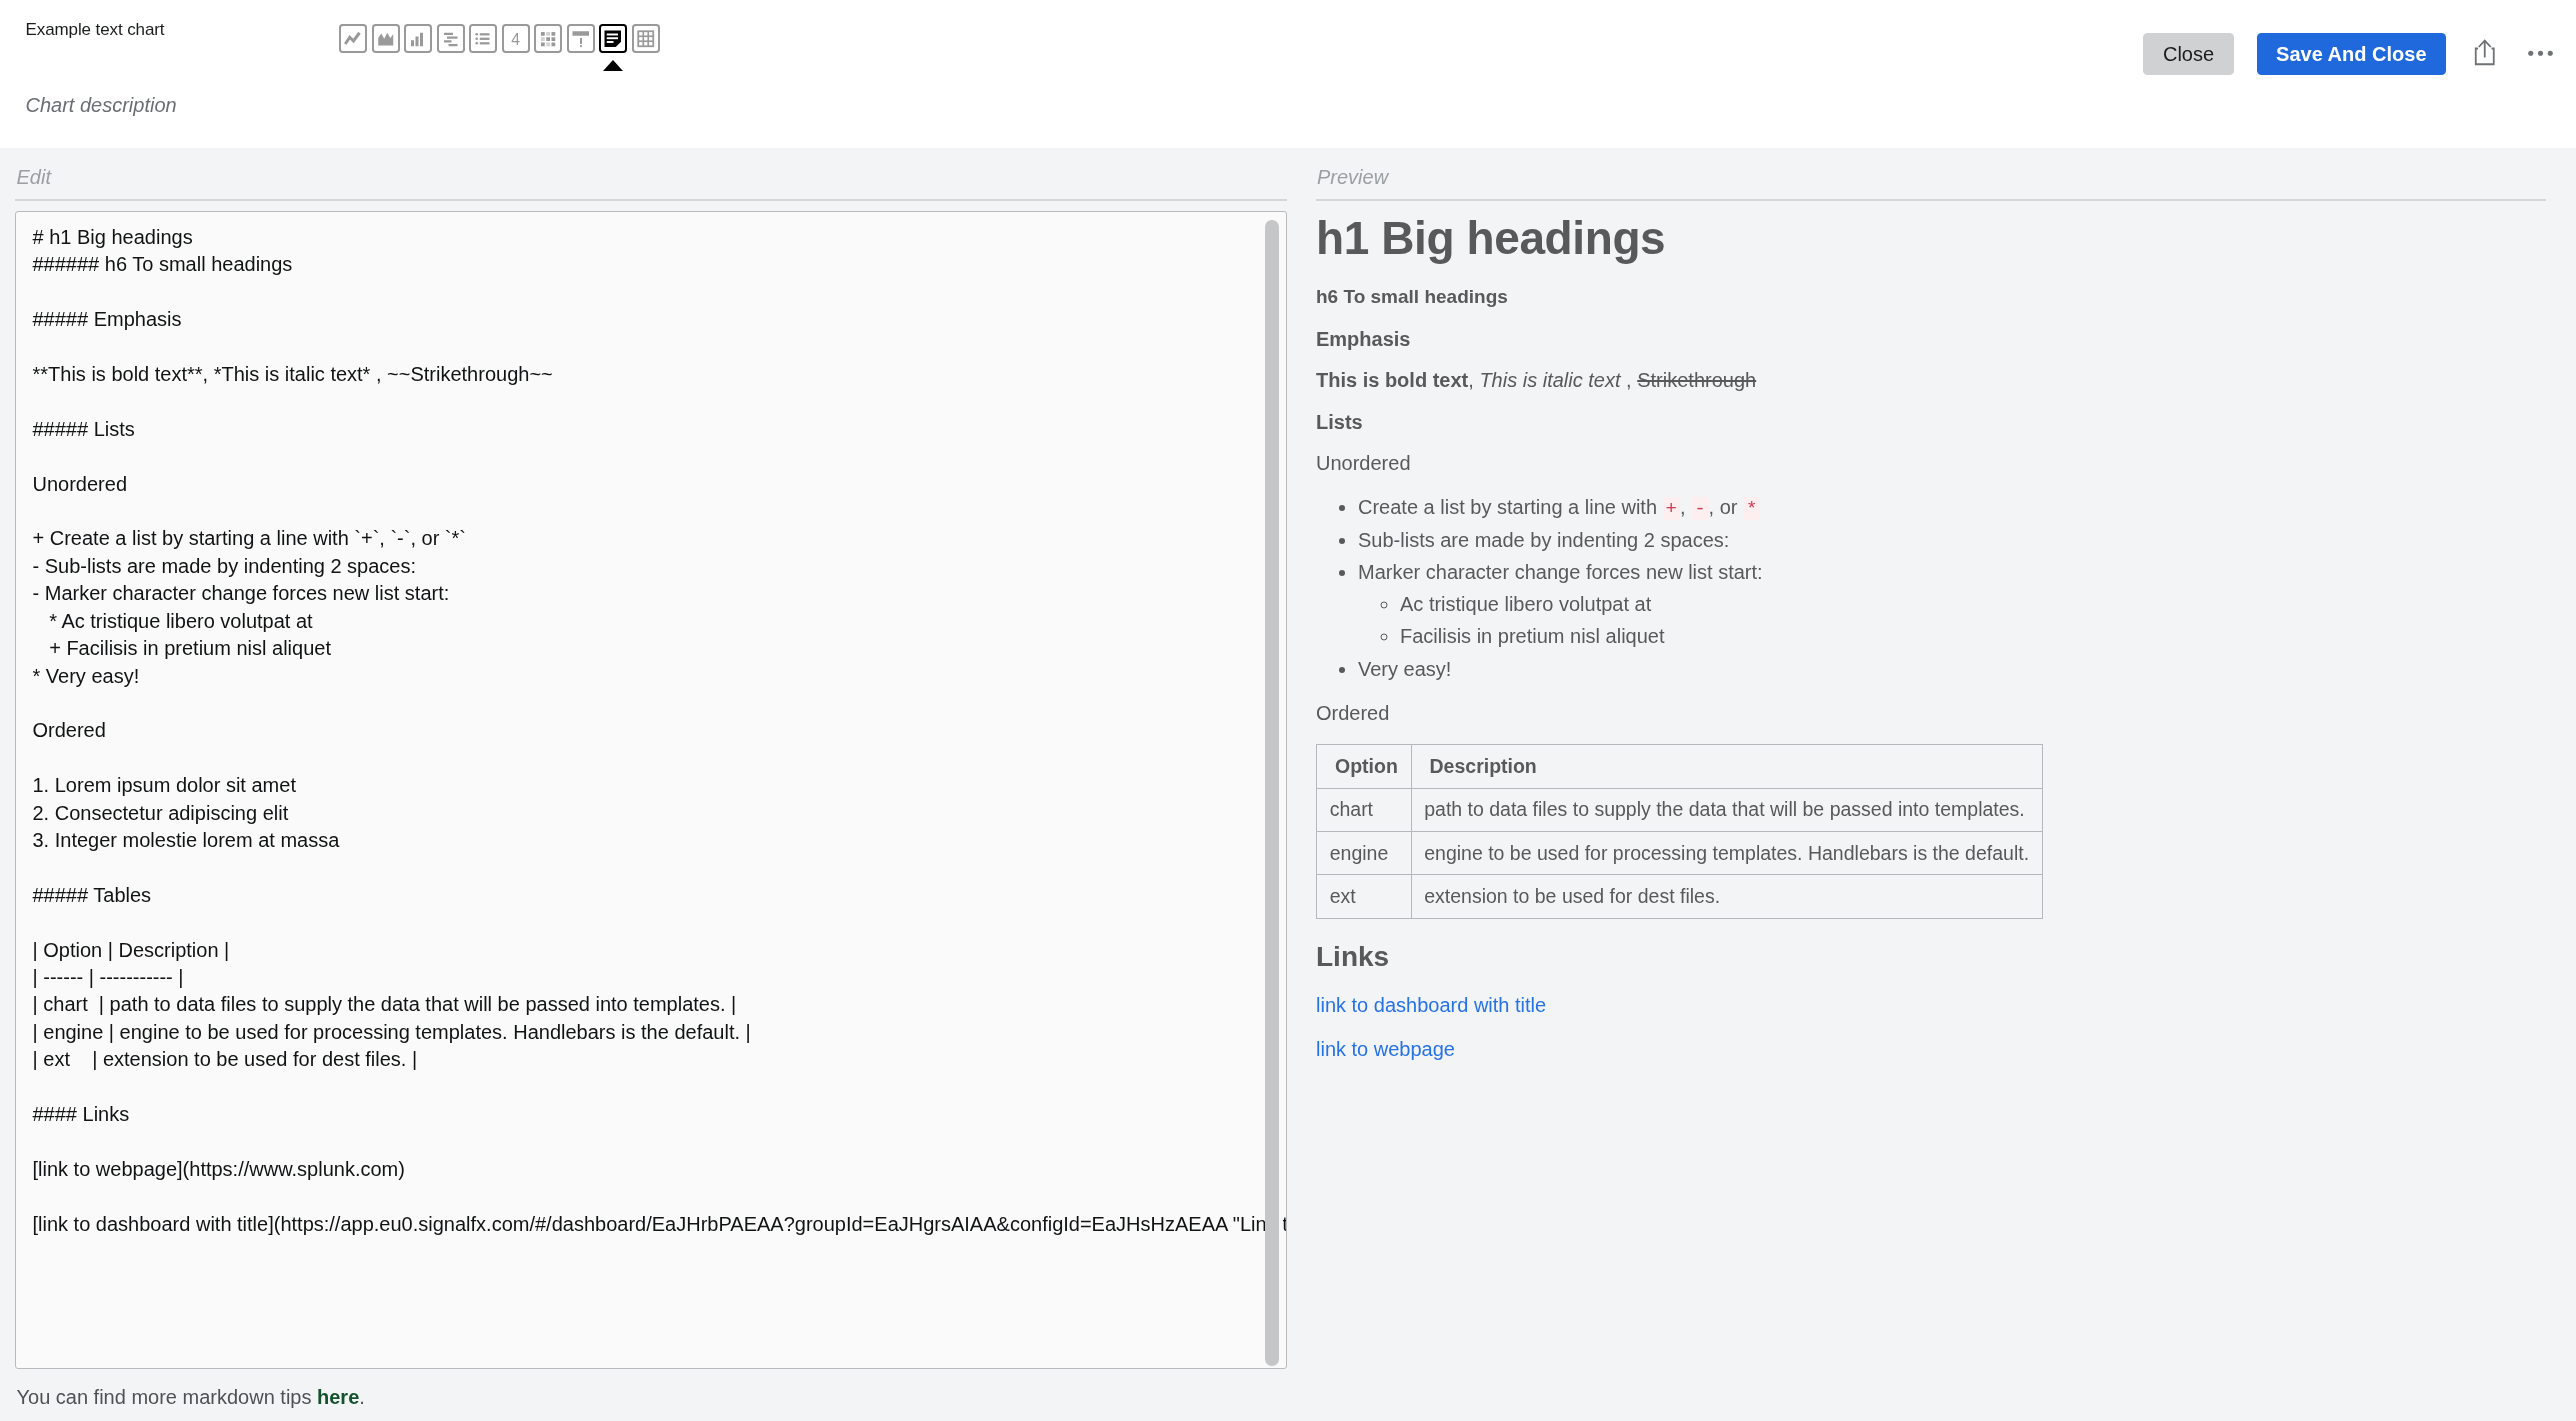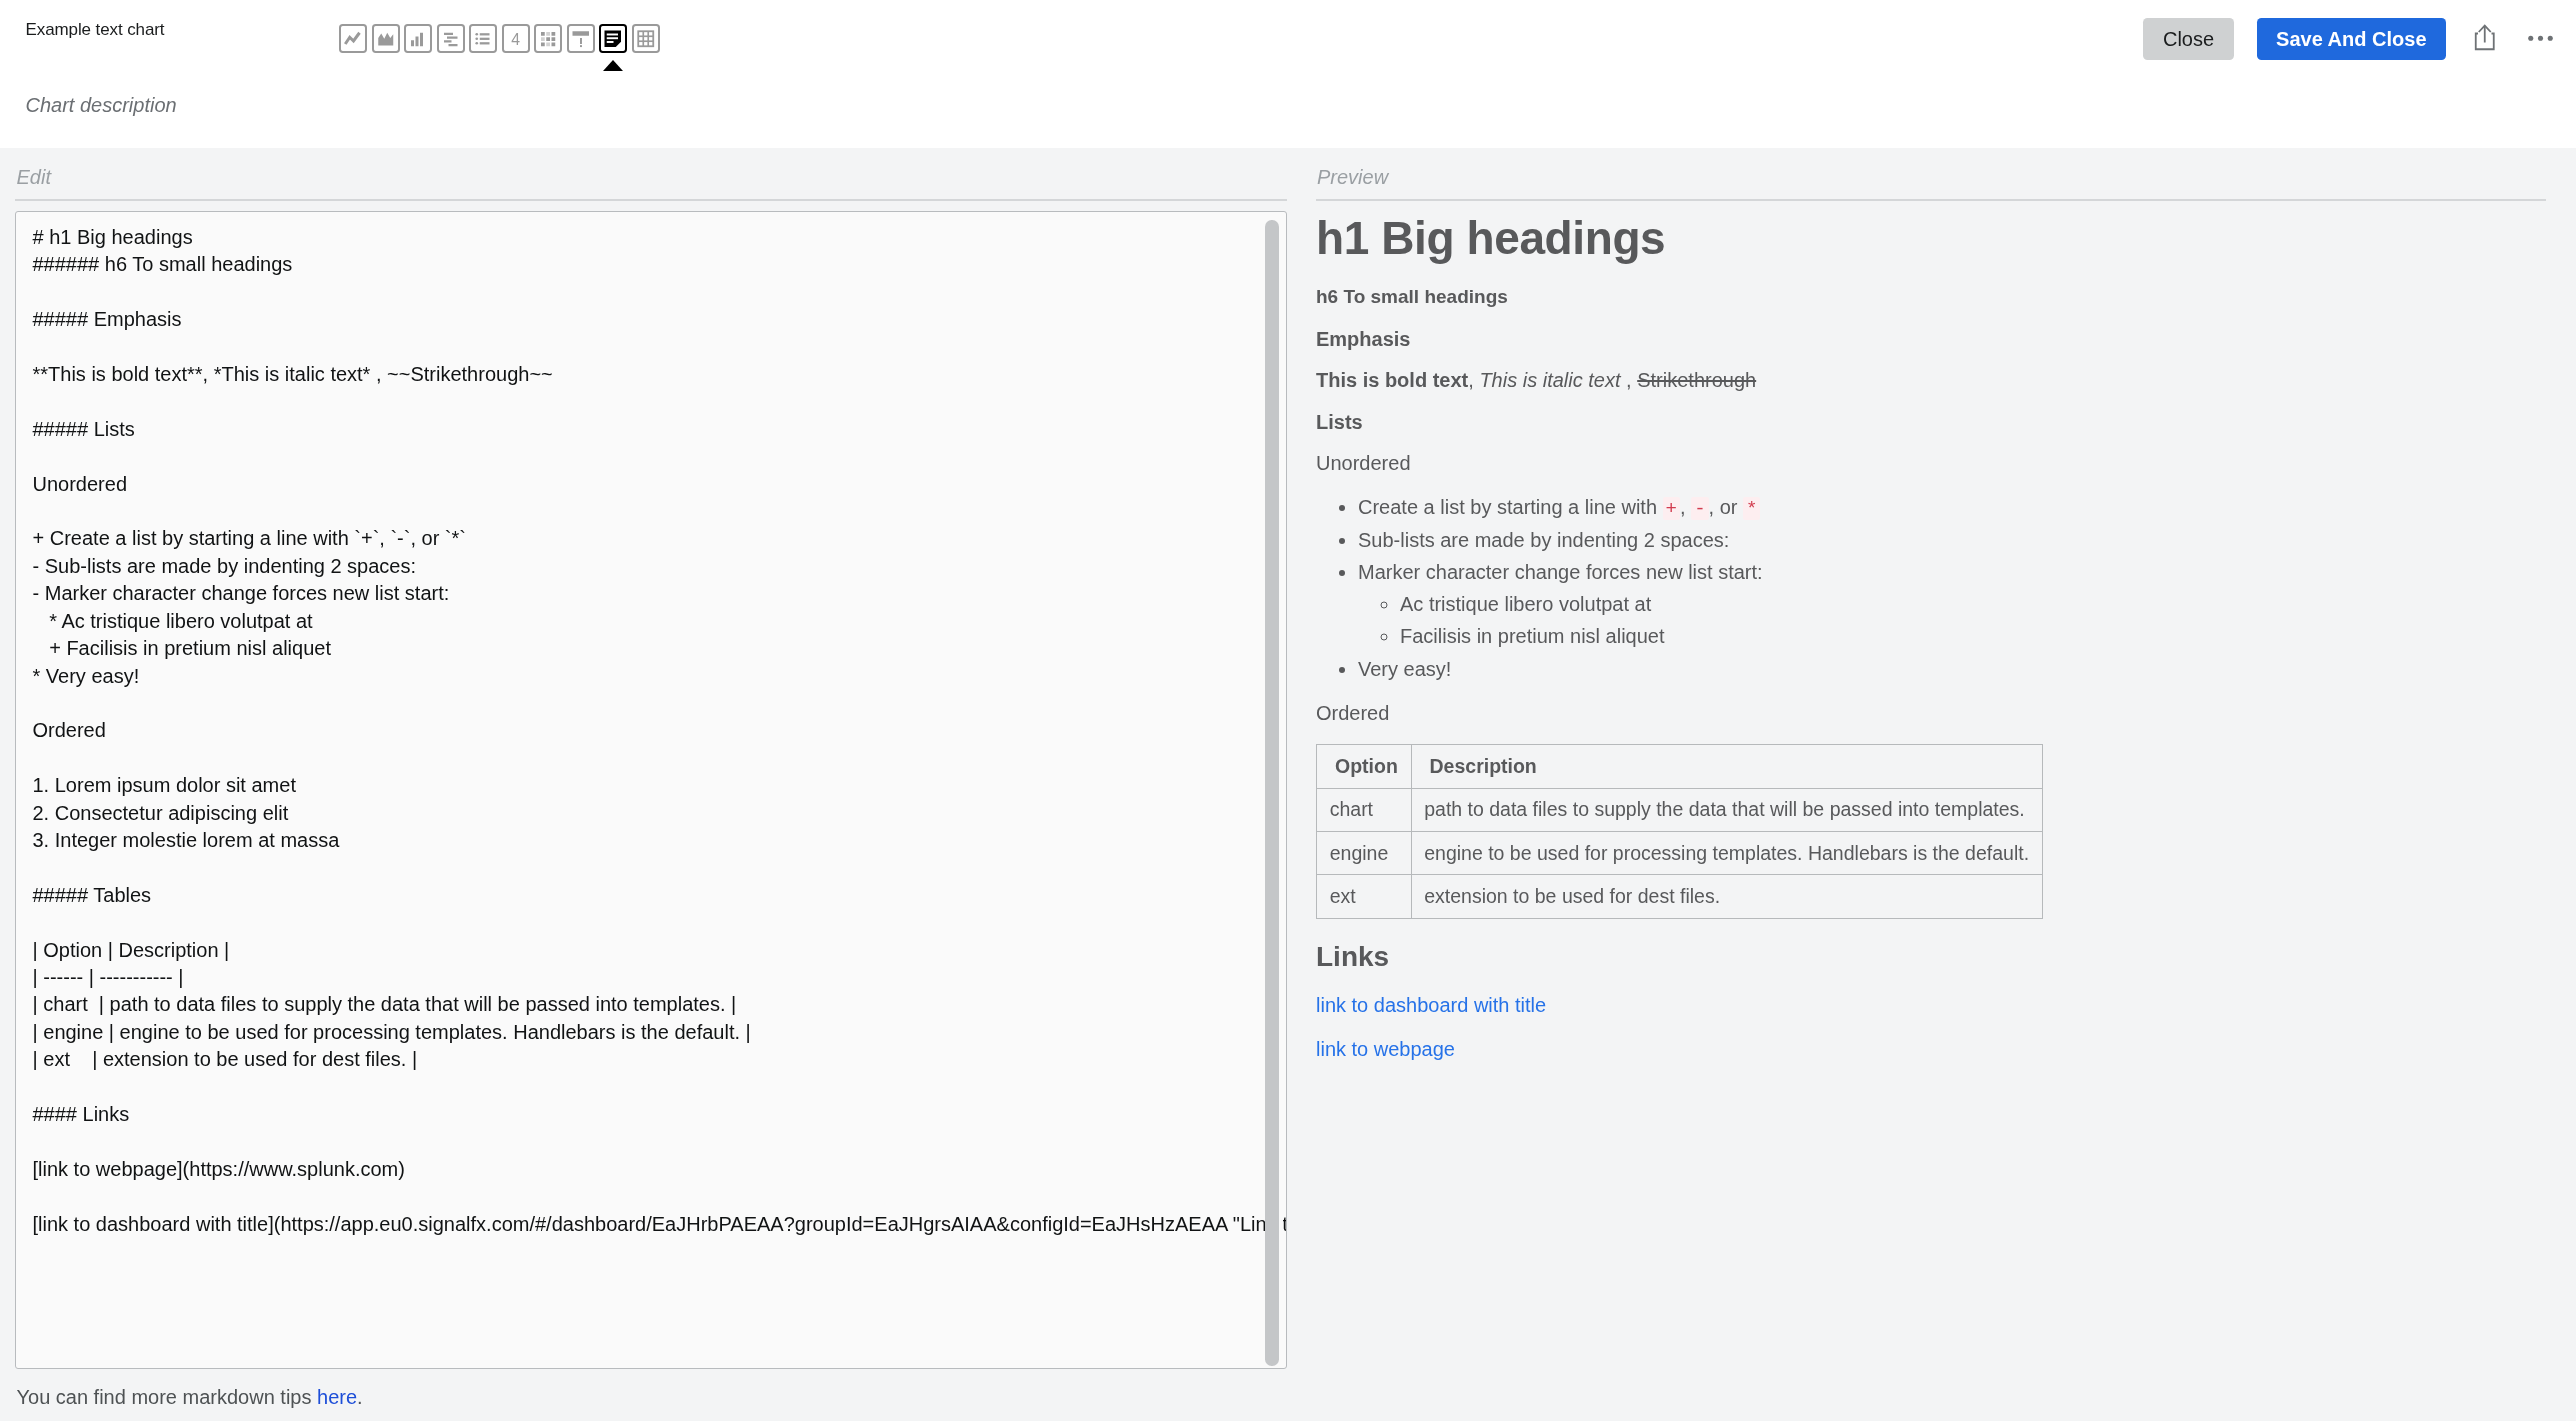--- a/index.html
+++ b/index.html
@@ -54,21 +54,21 @@
     transform: translateX(-50%);
     width: 0; height: 0;
     border-left: 10.5px solid transparent;
     border-right: 10.5px solid transparent;
     border-bottom: 11.2px solid #000000;
   }
 
   
   .actions {
     position: absolute;
-    right: 19.5px; top: 18px;
+    right: 19.5px; top: 33px;
     display: flex; gap: 23px;
   }
   .btn {
     border: none;
     border-radius: 4.5px;
     font-size: 20px;
     font-family: "Liberation Sans", sans-serif;
     cursor: pointer;
     line-height: 1;
   }
@@ -142,21 +142,21 @@
     background: #c4c6c8;
     border-radius: 6.7px;
   }
 
   .tips {
     position: absolute;
     left: 16.5px; top: 1238px;
     font-size: 20px;
     color: #4e5254;
   }
-  .tips a { color: #1d4ed8; text-decoration: none; }
+  .tips a { color: #14532d; text-decoration: none; font-weight: bold; }
 
   
   .preview {
     position: absolute;
     left: 1316px; top: 63px;
     width: 1230px;
     color: #4e5255;
   }
   .pv-h1 {
     font-size: 46px;

